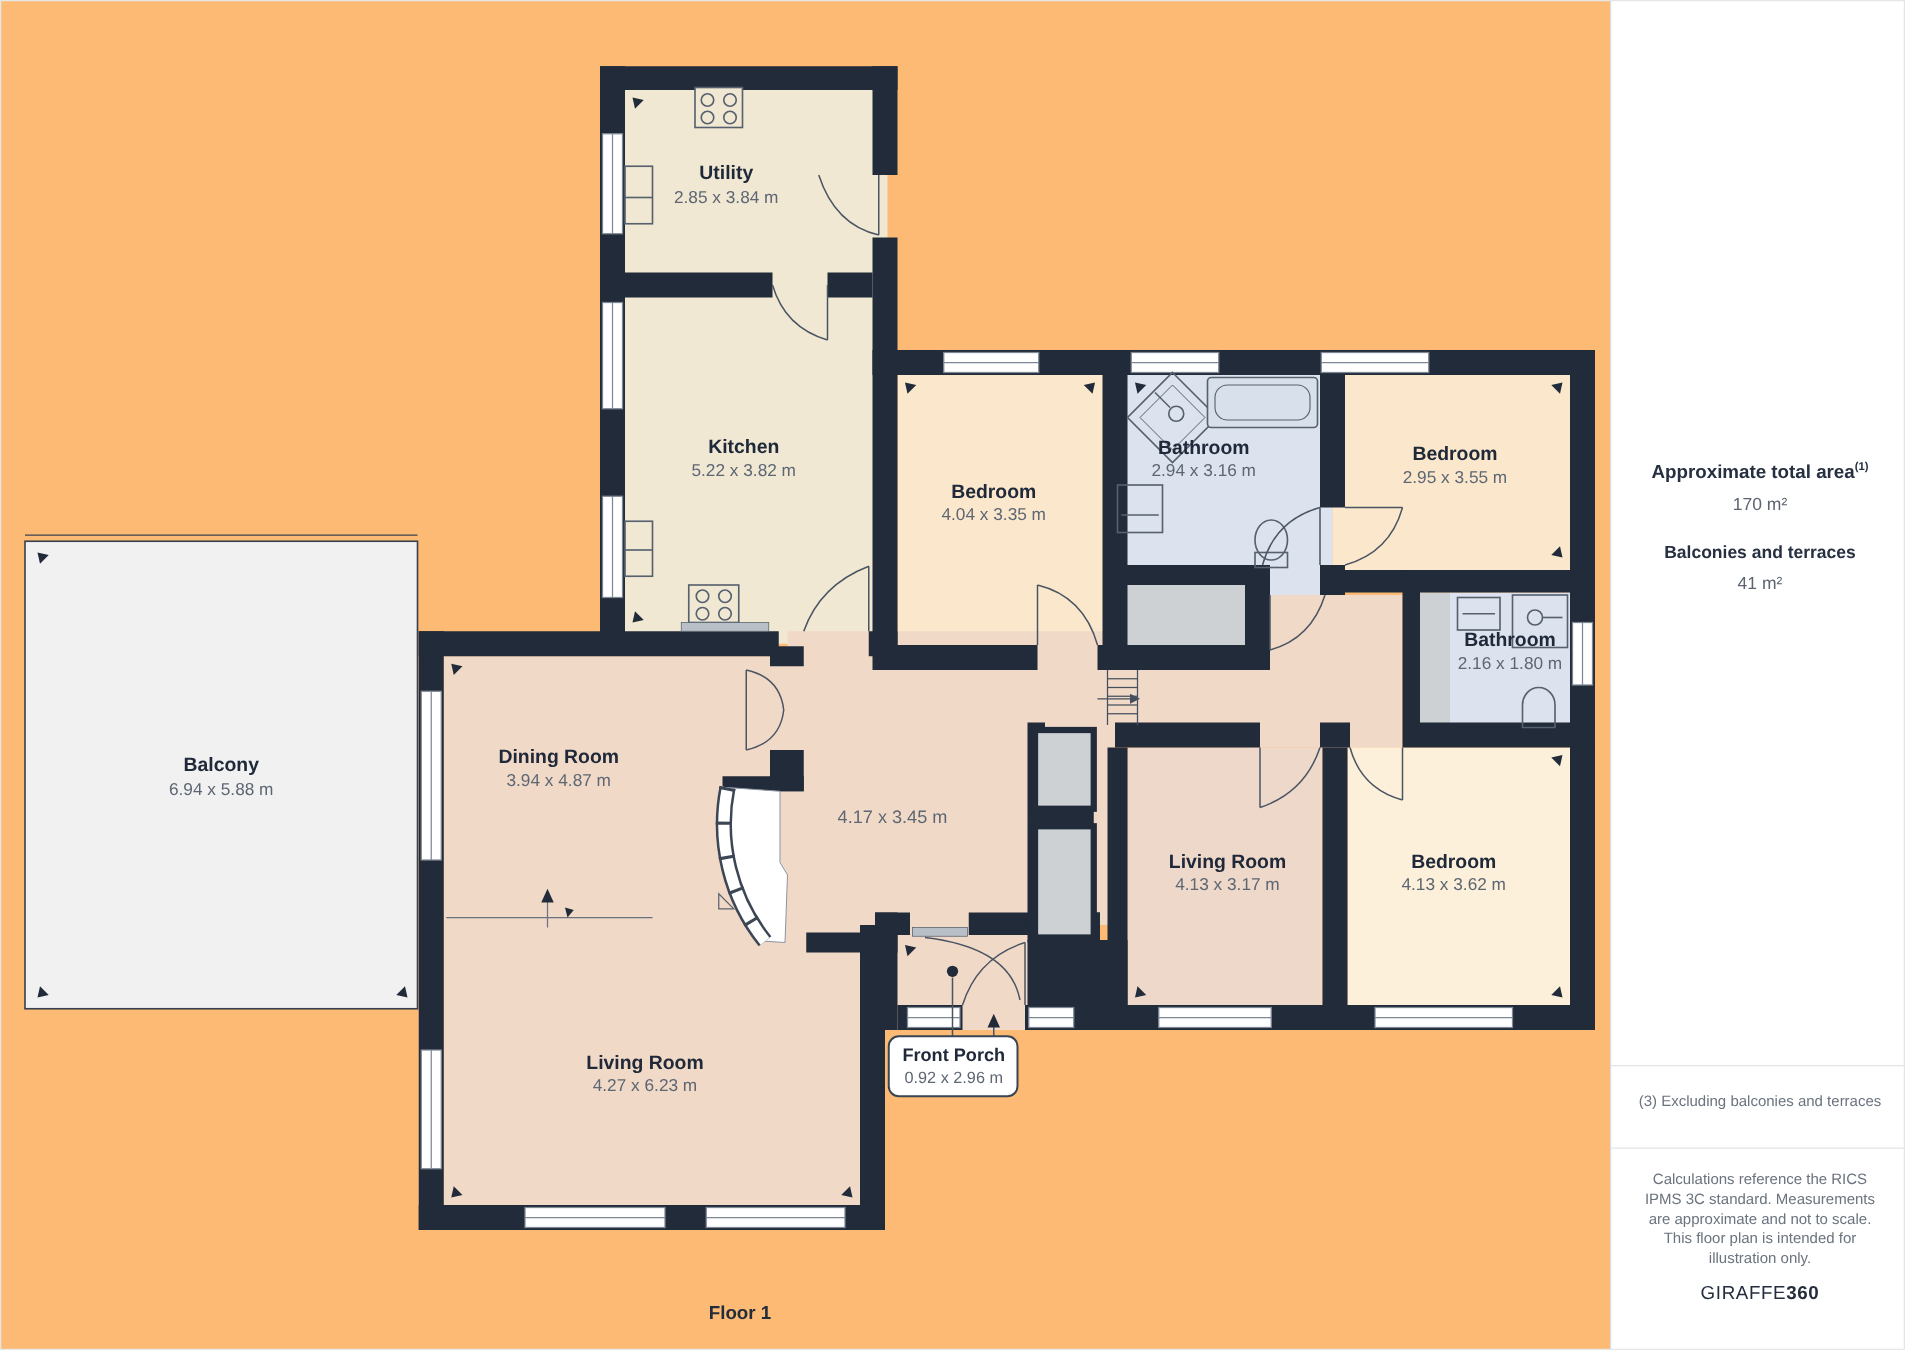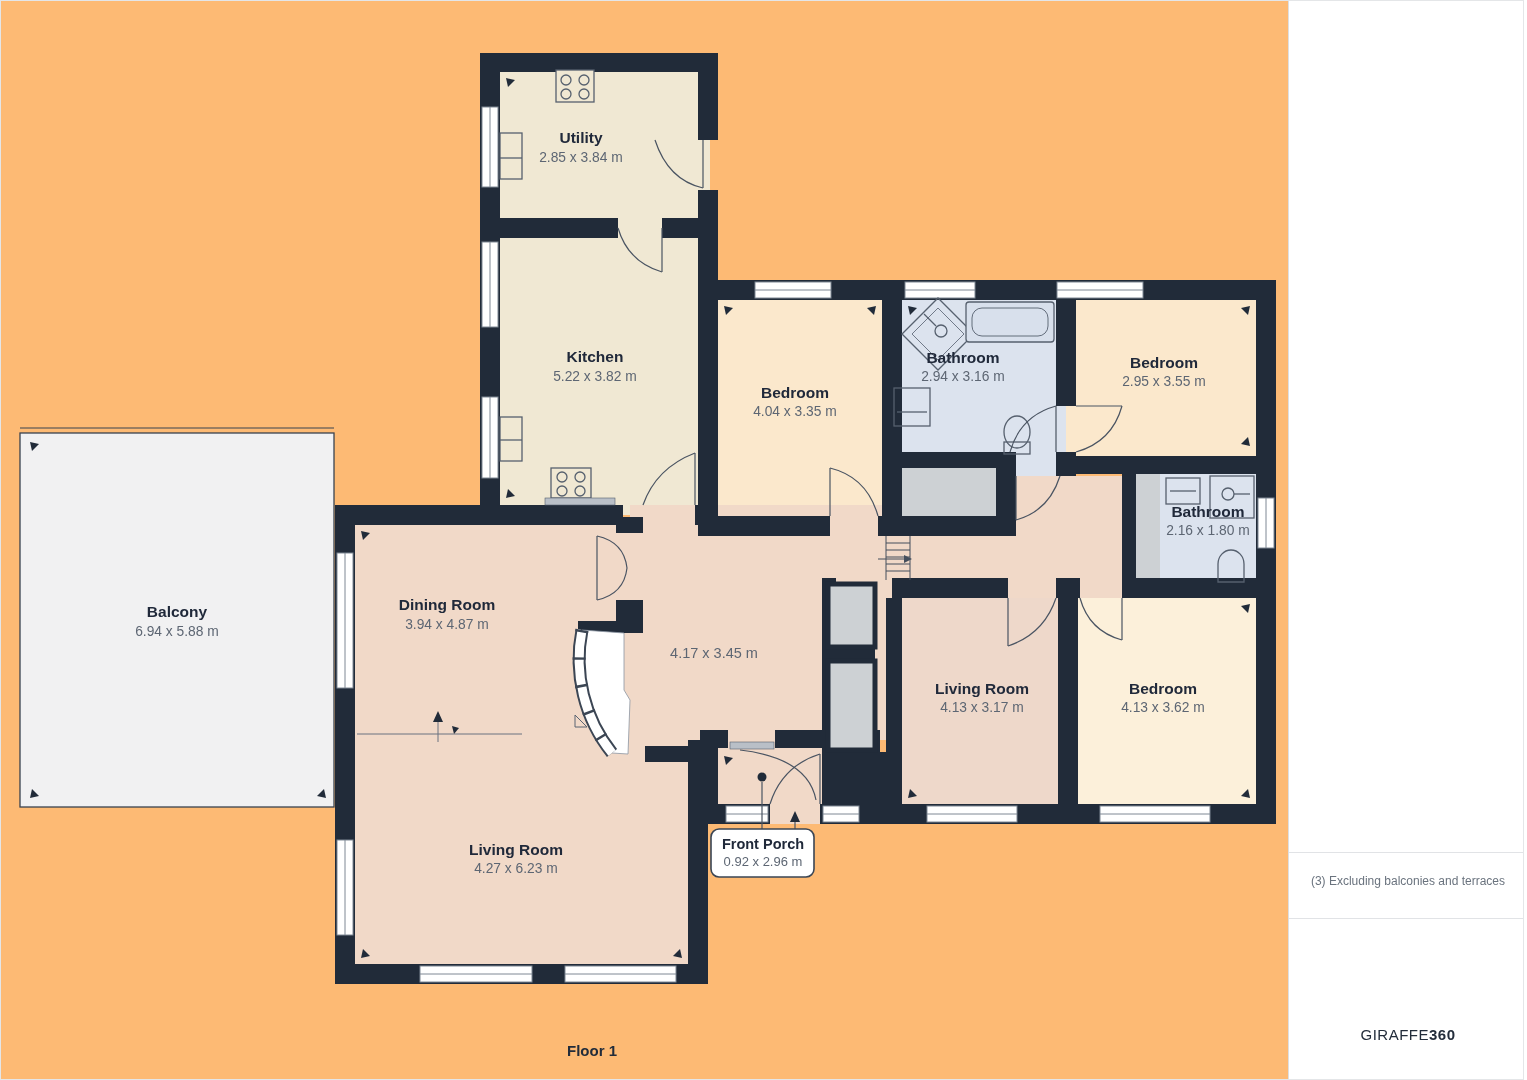--- a/index.html
+++ b/index.html
@@ -365,20 +365,27 @@
   <g>
     <rect x="711" y="829" width="103" height="48" rx="8" fill="#ffffff" stroke="#3a4554" stroke-width="1.6"></rect>
     <text text-anchor="middle" x="763" y="849" style="font-size:14.5px;font-weight:700;fill:#20293a">Front Porch</text>
     <text text-anchor="middle" x="763" y="866" class="room-dims" style="font-size:13px">0.92 x 2.96 m</text>
   </g>
 </svg>
 
 <div class="floor-label">Floor 1</div>
 
 <div class="sidebar">
+  <div class="sb-main">
+    <div class="sb-title"><span>Approximate total area</span><sup>(1)</sup></div>
+    <div class="sb-value">170 m²</div>
+    <div class="sb-title2">Balconies and terraces</div>
+    <div class="sb-value">41 m²</div>
+  </div>
   <div class="sb-divider" style="top:852px"></div>
   <div class="sb-note">(3) Excluding balconies and terraces</div>
   <div class="sb-divider" style="top:918px"></div>
+  <div class="sb-disclaimer">Calculations reference the RICS IPMS 3C standard. Measurements are approximate and not to scale. This floor plan is intended for illustration only.</div>
   <div class="sb-brand"><span>GIRAFFE</span><span class="bold">360</span></div>
 </div>
 
 <div class="frame"></div>
 </div>
 
 </body></html>

